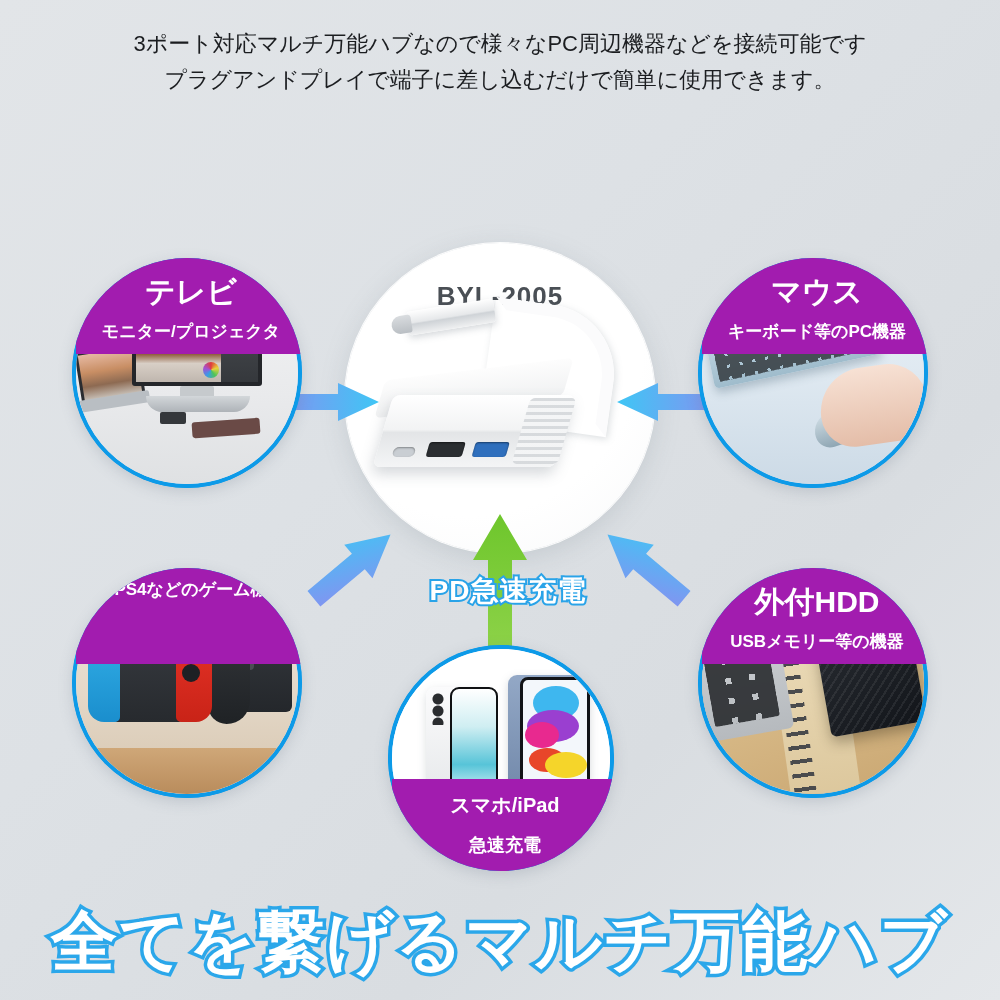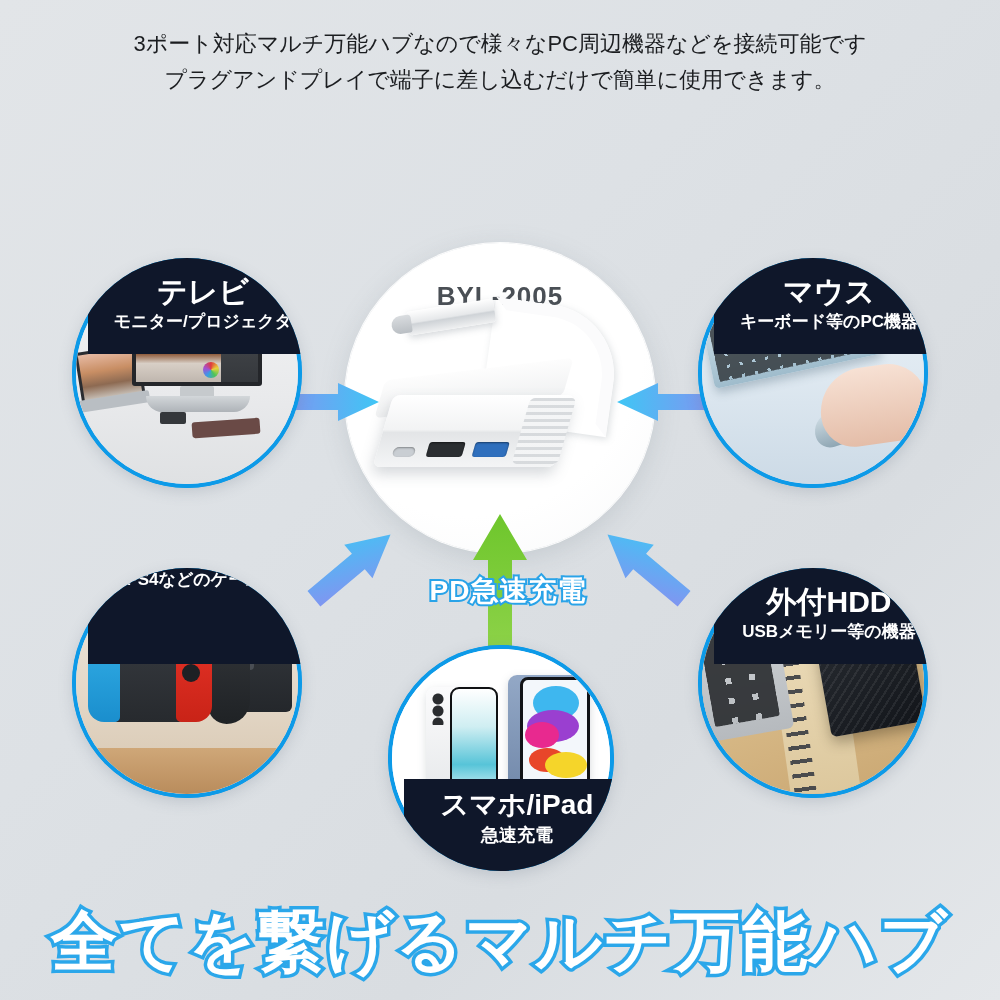--- a/index.html
+++ b/index.html
@@ -176,39 +176,40 @@
     position: relative;
     width: 230px;
     height: 230px;
     border-radius: 50%;
     overflow: hidden;
     background: #0d9ae8;
     box-shadow: 0 4px 14px rgba(110,125,140,0.25);
   }
   .card .labelzone {
     position: absolute;
-    left: 16px;
+    left: 4px;
     top: 0;
     width: 230px;
     height: 96px;
-    background: #0f172a;
+    background: #a21caf;
     z-index: 3;
     text-align: center;
     color: #ffffff;
   }
   .card .labelzone .main {
     padding-top: 16px;
     font-size: 30px;
     font-weight: bold;
     line-height: 36px;
   }
   .card .labelzone .sub {
     font-size: 17px;
     font-weight: bold;
     line-height: 24px;
+    margin-top: 10px;
   }
   .card .photo {
     position: absolute;
     left: 0;
     top: 0;
     width: 230px;
     height: 230px;
     border-radius: 50%;
     overflow: hidden;
     border: 4px solid #0d9ae8;
@@ -233,21 +234,21 @@
 
   
   .card-phone .bubble { width: 226px; height: 226px; background: #0d9ae8; }
   .card-phone .photo  { width: 226px; height: 226px; background: #ffffff; }
   .card-phone .labelzone {
     top: auto;
     bottom: 0;
     width: 226px;
     height: 92px;
   }
-  .card-phone .labelzone .main { padding-top: 8px; font-size: 28px; }
+  .card-phone .labelzone .main { padding-top: 8px; font-size: 20px; }
   .card-phone .labelzone .sub { font-size: 18px; }
 
   
   
   .tv-scene { background: linear-gradient(180deg,#f3f4f5 0%, #e9eaec 60%, #dfe1e3 100%); }
   .tv-monitor {
     position: absolute; left: 56px; top: 42px; width: 130px; height: 82px;
     background: #24262a; border-radius: 3px; padding: 4px; box-sizing: border-box;
   }
   .tv-screen {

